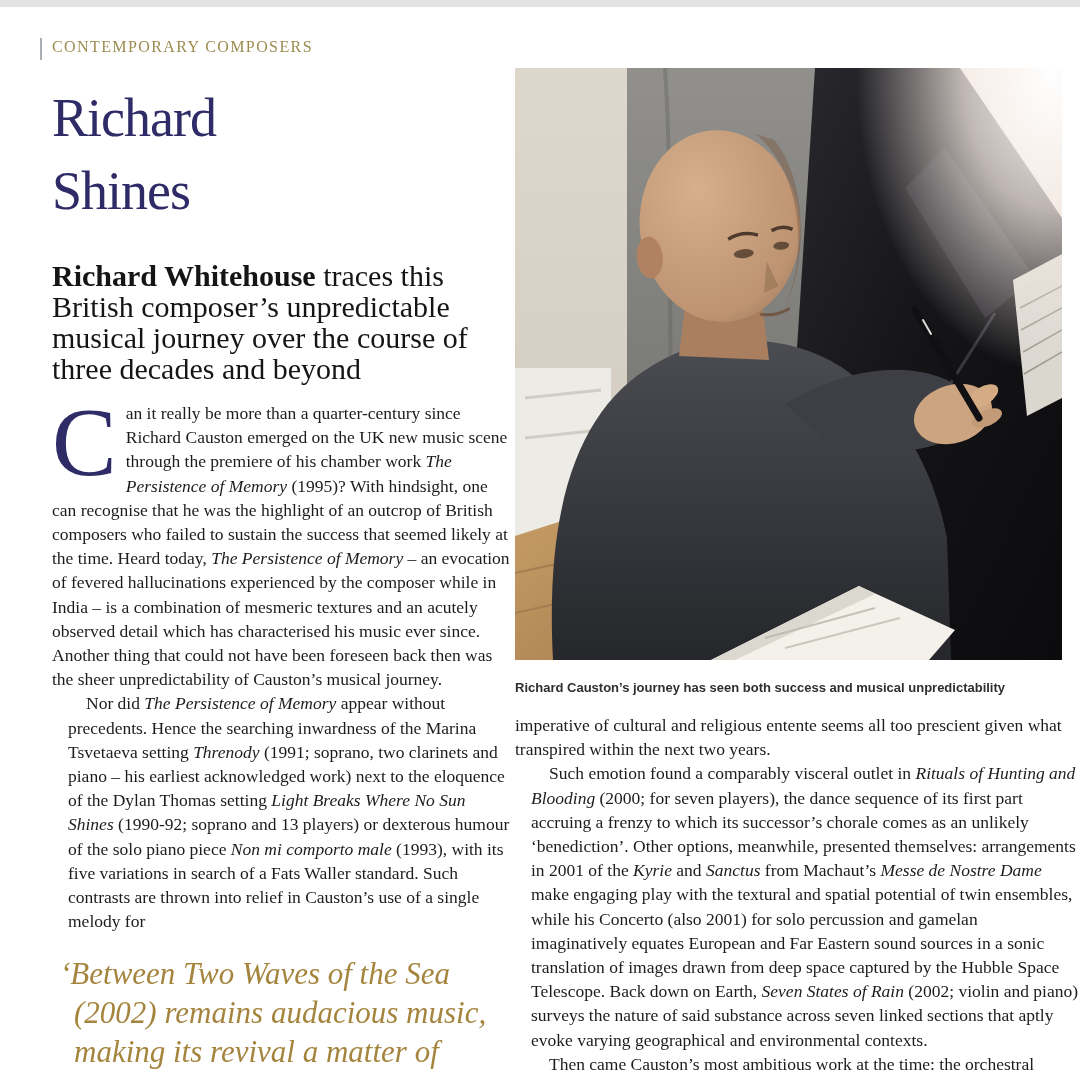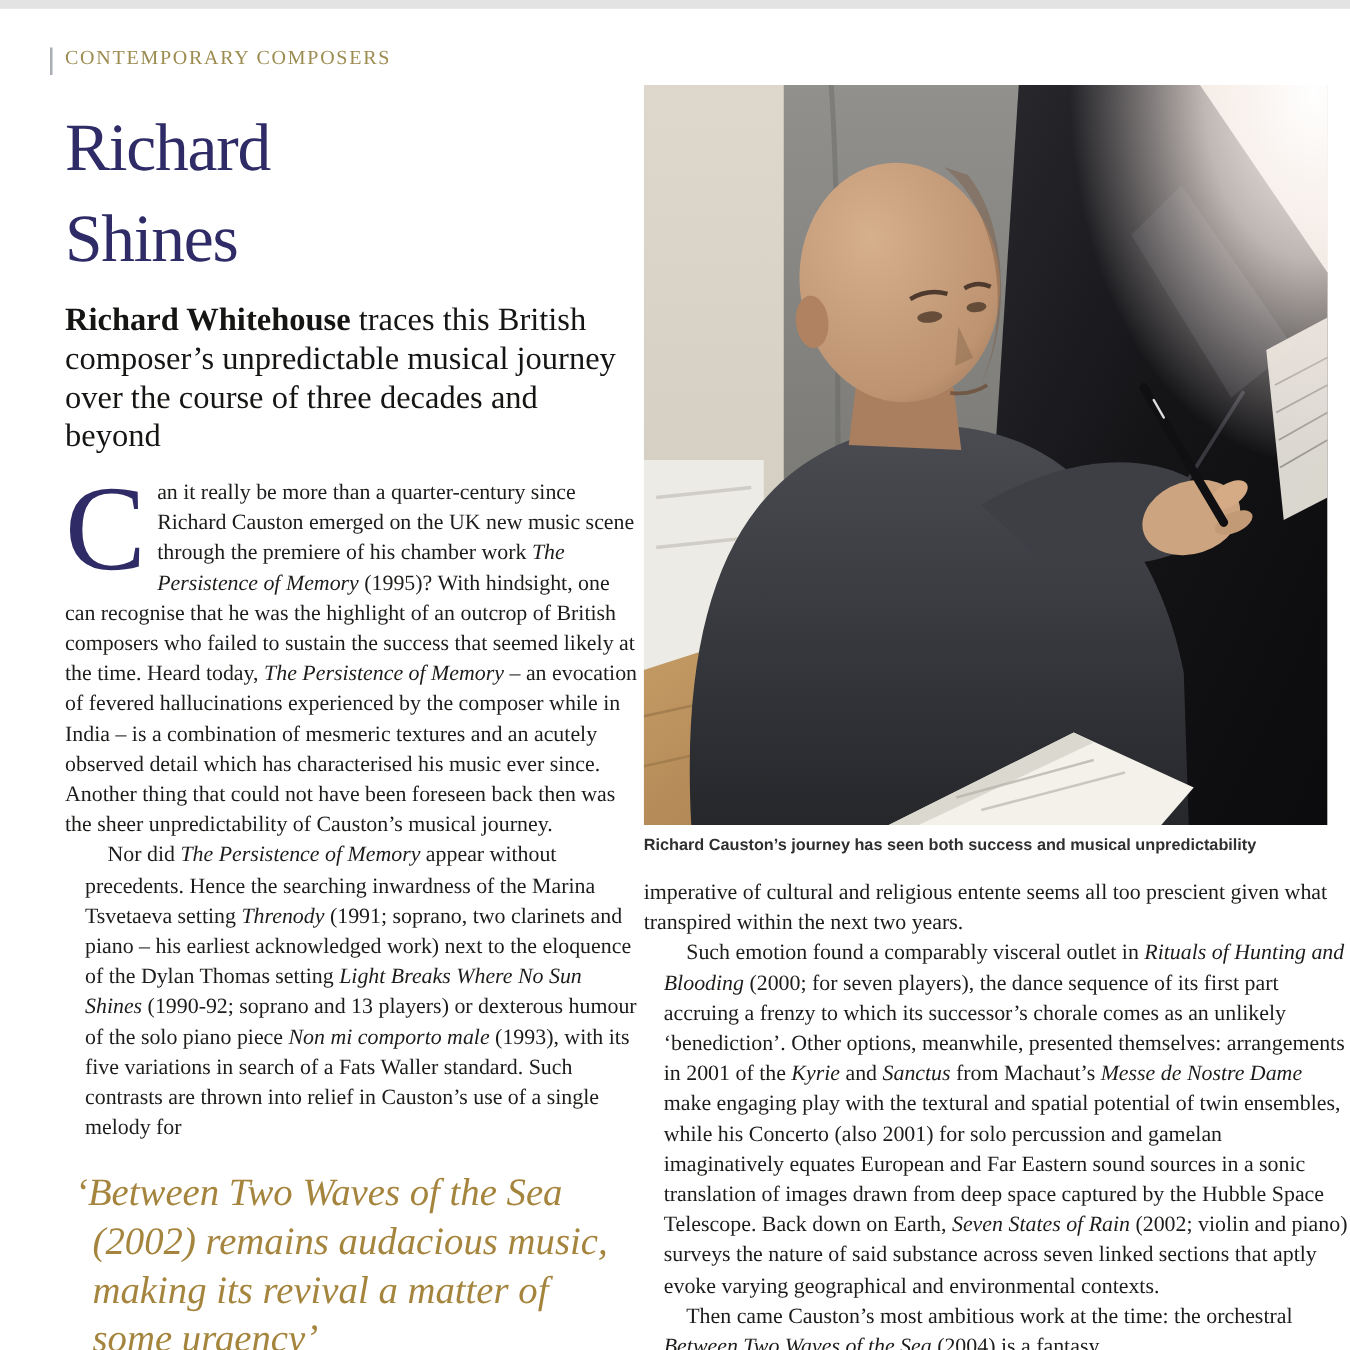--- a/index.html
+++ b/index.html
@@ -15,42 +15,42 @@
   .section-label{
     margin-top:31px;display:flex;align-items:flex-start;
     font-size:16px;letter-spacing:1.4px;color:#9c8c50;font-weight:400;
   }
   .section-label .rule{width:2px;height:22px;background:#a9aeb5;margin-right:10px;margin-left:-12px;}
   h1.page-title{
     margin:22px 0 0 0;font-weight:400;color:#2e2b66;
     font-size:54px;line-height:73px;letter-spacing:-1px;
   }
   .standfirst{
-    margin-top:12px;font-size:26px;line-height:31px;color:#151513;
+    margin-top:32px;font-size:30px;line-height:31px;color:#151513;
   }
   .standfirst b{font-weight:700;}
   .bodytext{
     font-size:17.5px;line-height:24.2px;color:#1c1c1a;margin:0;
     text-align:left;
   }
   .first-para{margin-top:17px;}
   .indent{text-indent:18px;margin-left:16px;}
   .dropcap{
     float:left;font-size:97px;line-height:74px;color:#2e2b66;
     margin:5px 9px 0 0;font-weight:400;
   }
   .pullquote{
     margin:21px 0 21px 8px;color:#a5853e;font-style:italic;
     font-size:31px;line-height:39px;padding-left:14px;text-indent:-14px;
   }
   
   .col-right{position:absolute;left:515px;top:61px;width:547px;}
   .photo-frame{width:547px;height:592px;display:block;}
   .caption{
-    margin-top:8px;font-family:"Liberation Sans","DejaVu Sans",sans-serif;
+    margin-top:20px;font-family:"Liberation Sans","DejaVu Sans",sans-serif;
     font-size:13px;line-height:16px;color:#2f2f2f;font-weight:700;
   }
   .col-right .bodytext{width:547px;}
   .rc-first{margin-top:17px;}
 </style>
 </head>
 <body>
 
 <div class="top-band"></div>
 

